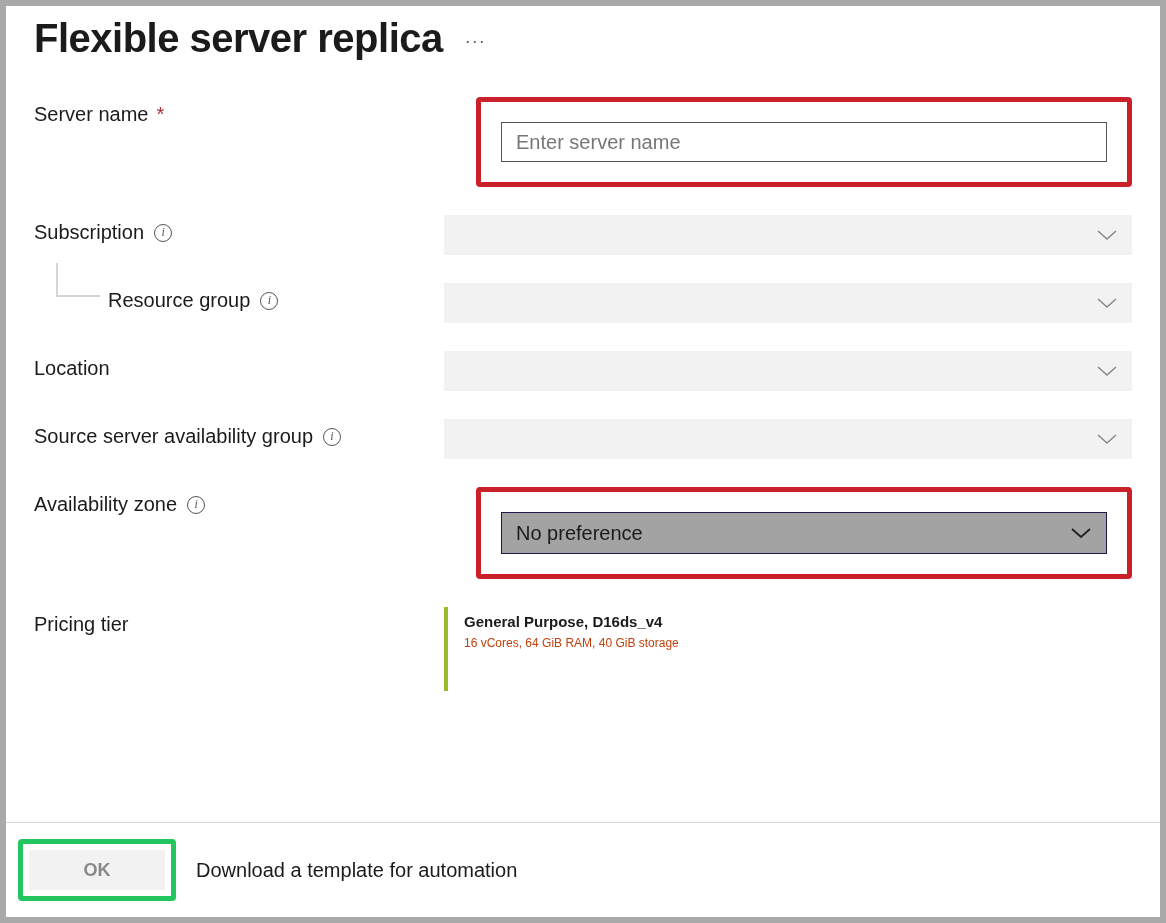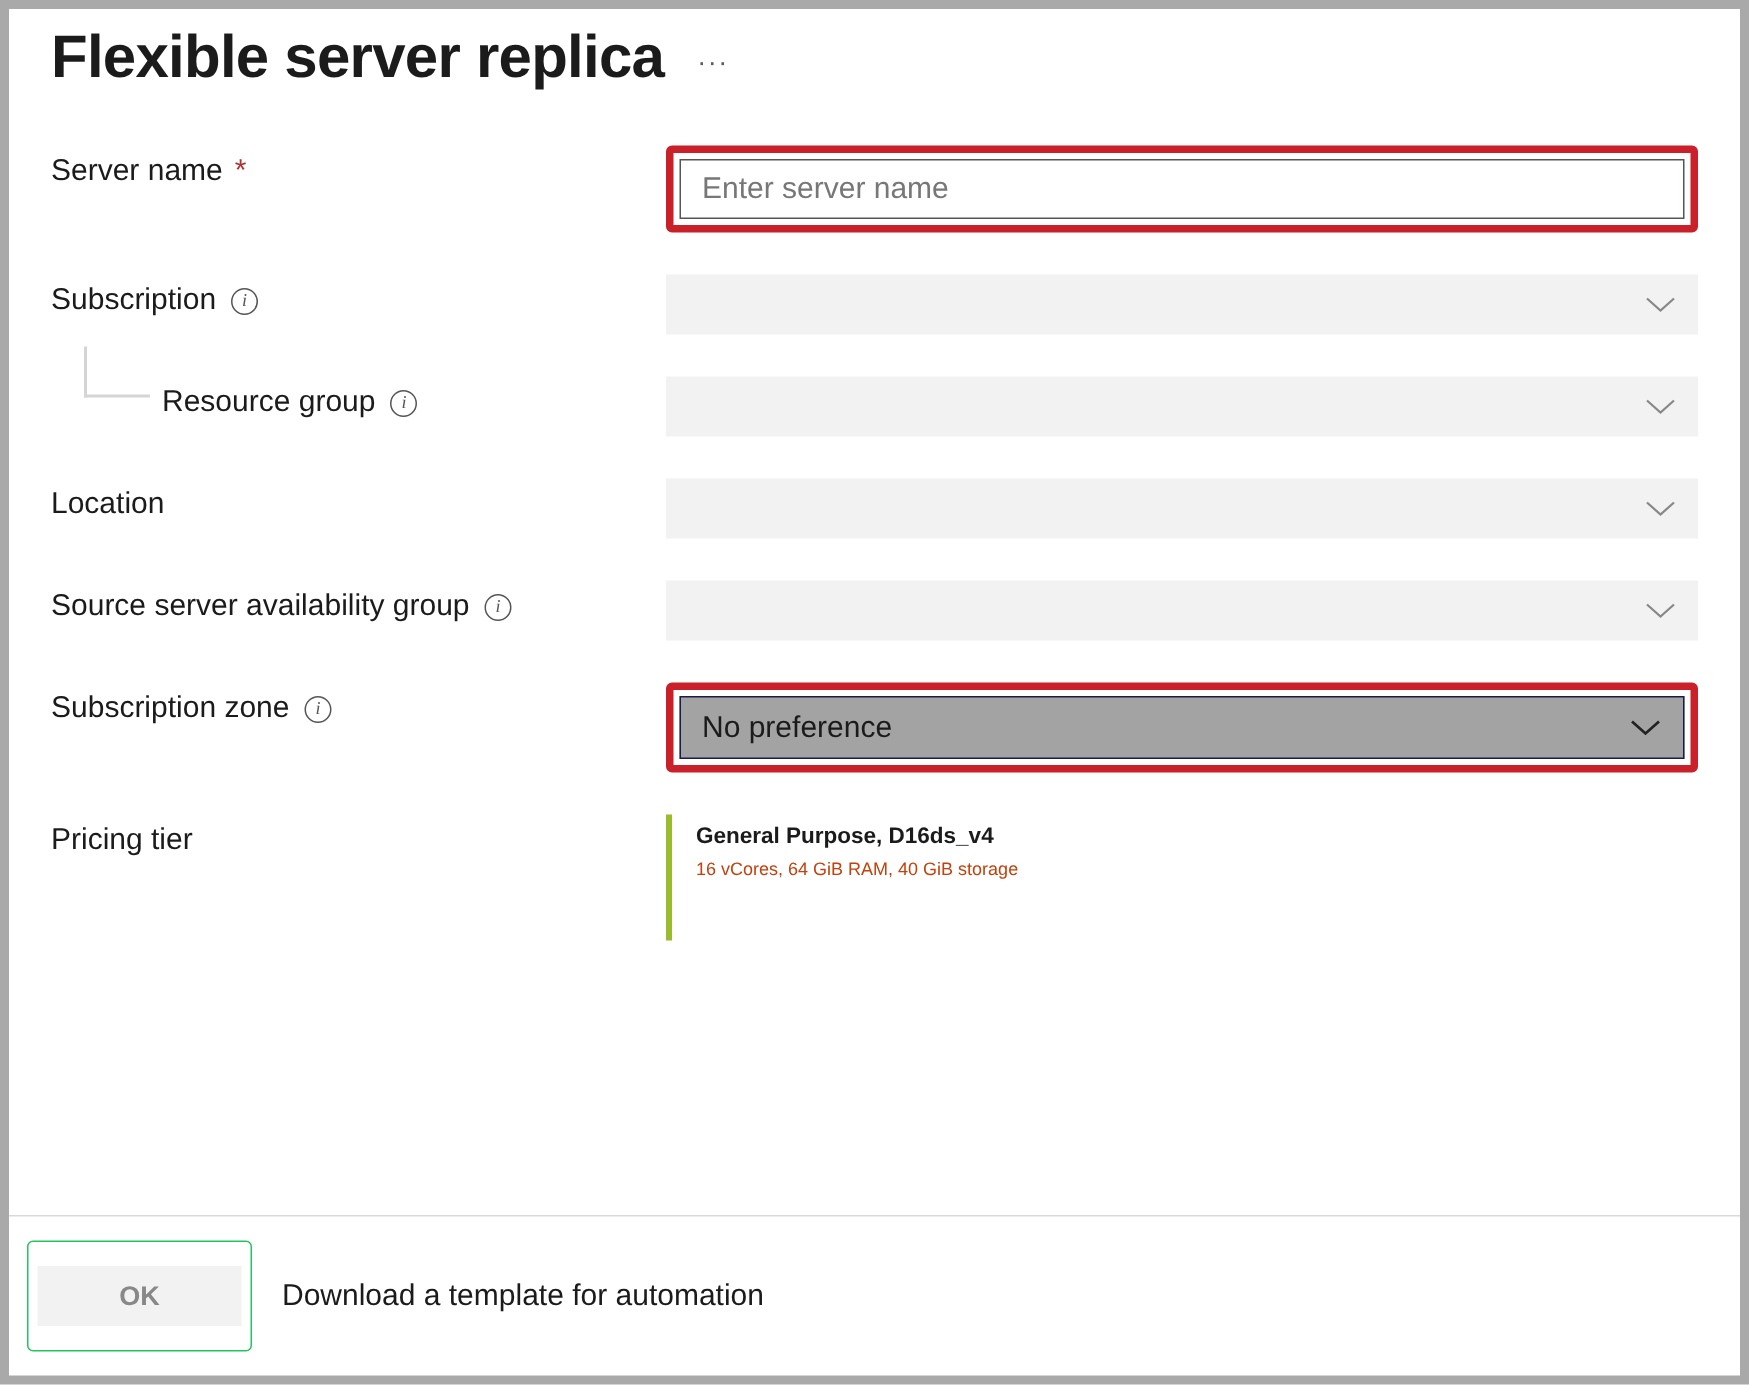--- a/index.html
+++ b/index.html
@@ -90,21 +90,22 @@
     color: #555;
     margin-left: 2px;
   }
   .control-col {
     flex: 1;
     max-width: 700px;
   }
   .highlight-box {
     border: 5px solid #c92029;
     border-radius: 4px;
-    padding: 4px;
+    padding: 20px;
+    margin-left: 32px;
   }
   .text-input {
     width: 100%;
     height: 40px;
     border: 1px solid #555;
     padding: 0 14px;
     font-size: 20px;
     color: #333;
     background: #fff;
     font-family: inherit;
@@ -154,23 +155,23 @@
     color: #c2410c;
   }
   .footer {
     border-top: 1px solid #d9d9d9;
     padding: 16px 28px 16px 12px;
     display: flex;
     align-items: center;
     gap: 20px;
   }
   .ok-wrap {
-    border: 1px solid #22c55e;
+    border: 5px solid #22c55e;
     border-radius: 4px;
-    padding: 16px 6px;
+    padding: 6px 6px;
   }
   .ok-button {
     width: 136px;
     height: 40px;
     background: #f2f2f2;
     border: none;
     font-size: 18px;
     font-weight: 600;
     color: #888;
     font-family: inherit;
@@ -270,21 +271,21 @@
               <svg viewBox="0 0 22 16" width="22" height="16">
                   <path d="M2 4 L11 12 L20 4" stroke="#888" stroke-width="1.5" fill="none"></path>
                 </svg>
             </span>
           </div>
         </div>
       </div>
 
       <div class="form-row">
         <div class="label-col">
-          <span>Subscription zone</span>
+          <span>Availability zone</span>
           <span class="info-icon">i</span>
         </div>
         <div class="control-col">
           <div class="highlight-box">
             <div class="select-active">
               <span>No preference</span>
               <span class="chevron">
                 <svg viewBox="0 0 22 16" width="22" height="16">
                     <path d="M2 4 L11 12 L20 4" stroke="#222" stroke-width="1.8" fill="none"></path>
                   </svg>

